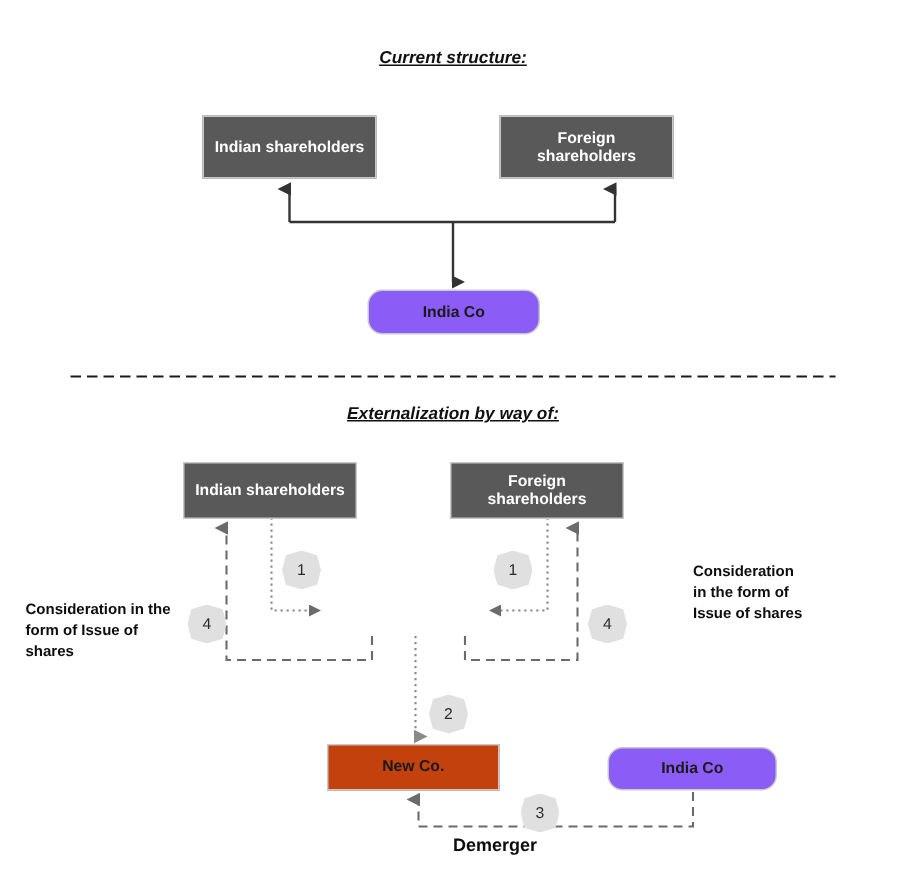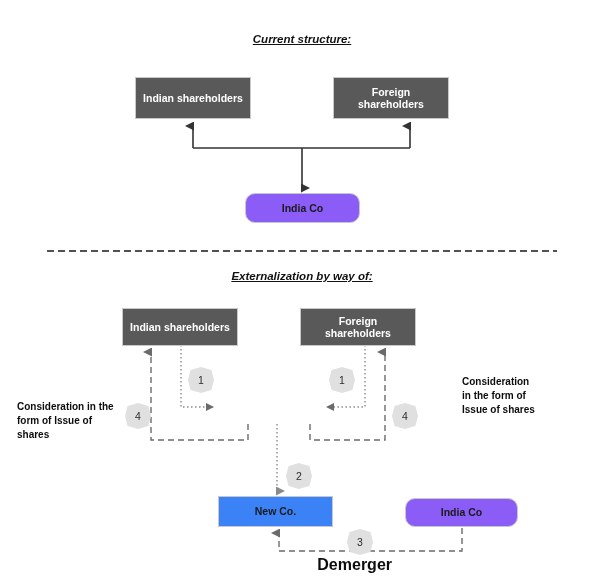--- a/index.html
+++ b/index.html
@@ -42,21 +42,21 @@
   .node.dark {
     background: #595959;
     color: #ffffff;
   }
   .node.mid {
     background: #8b5cf6;
     color: #1a1a1a;
     border-radius: 10px;
   }
   .node.light {
-    background: #3b82f6;
+    background: #c2410c;
     color: #1a1a1a;
   }
   .section-title {
     position: absolute;
     width: 604px;
     text-align: center;
     font-weight: bold;
     font-style: italic;
     text-decoration: underline;
     font-size: 11.5px;
@@ -78,23 +78,23 @@
     font-size: 10.5px;
     font-weight: normal;
     display: flex;
     align-items: center;
     justify-content: center;
     clip-path: polygon(50% 0%, 90% 12%, 100% 50%, 90% 88%, 50% 100%, 10% 88%, 0% 50%, 10% 12%);
   }
   .edge-label {
     position: absolute;
     font-weight: bold;
-    font-size: 16px;
+    font-size: 12px;
     color: #0d0d0d;
-    text-align: right;
+    text-align: left;
   }
 </style>
 </head>
 <body>
 
 <div id="canvas">
 
   <div class="section-title" style="left:0; top:33px;">Current structure:</div>
 
   <svg class="svg-layer">

